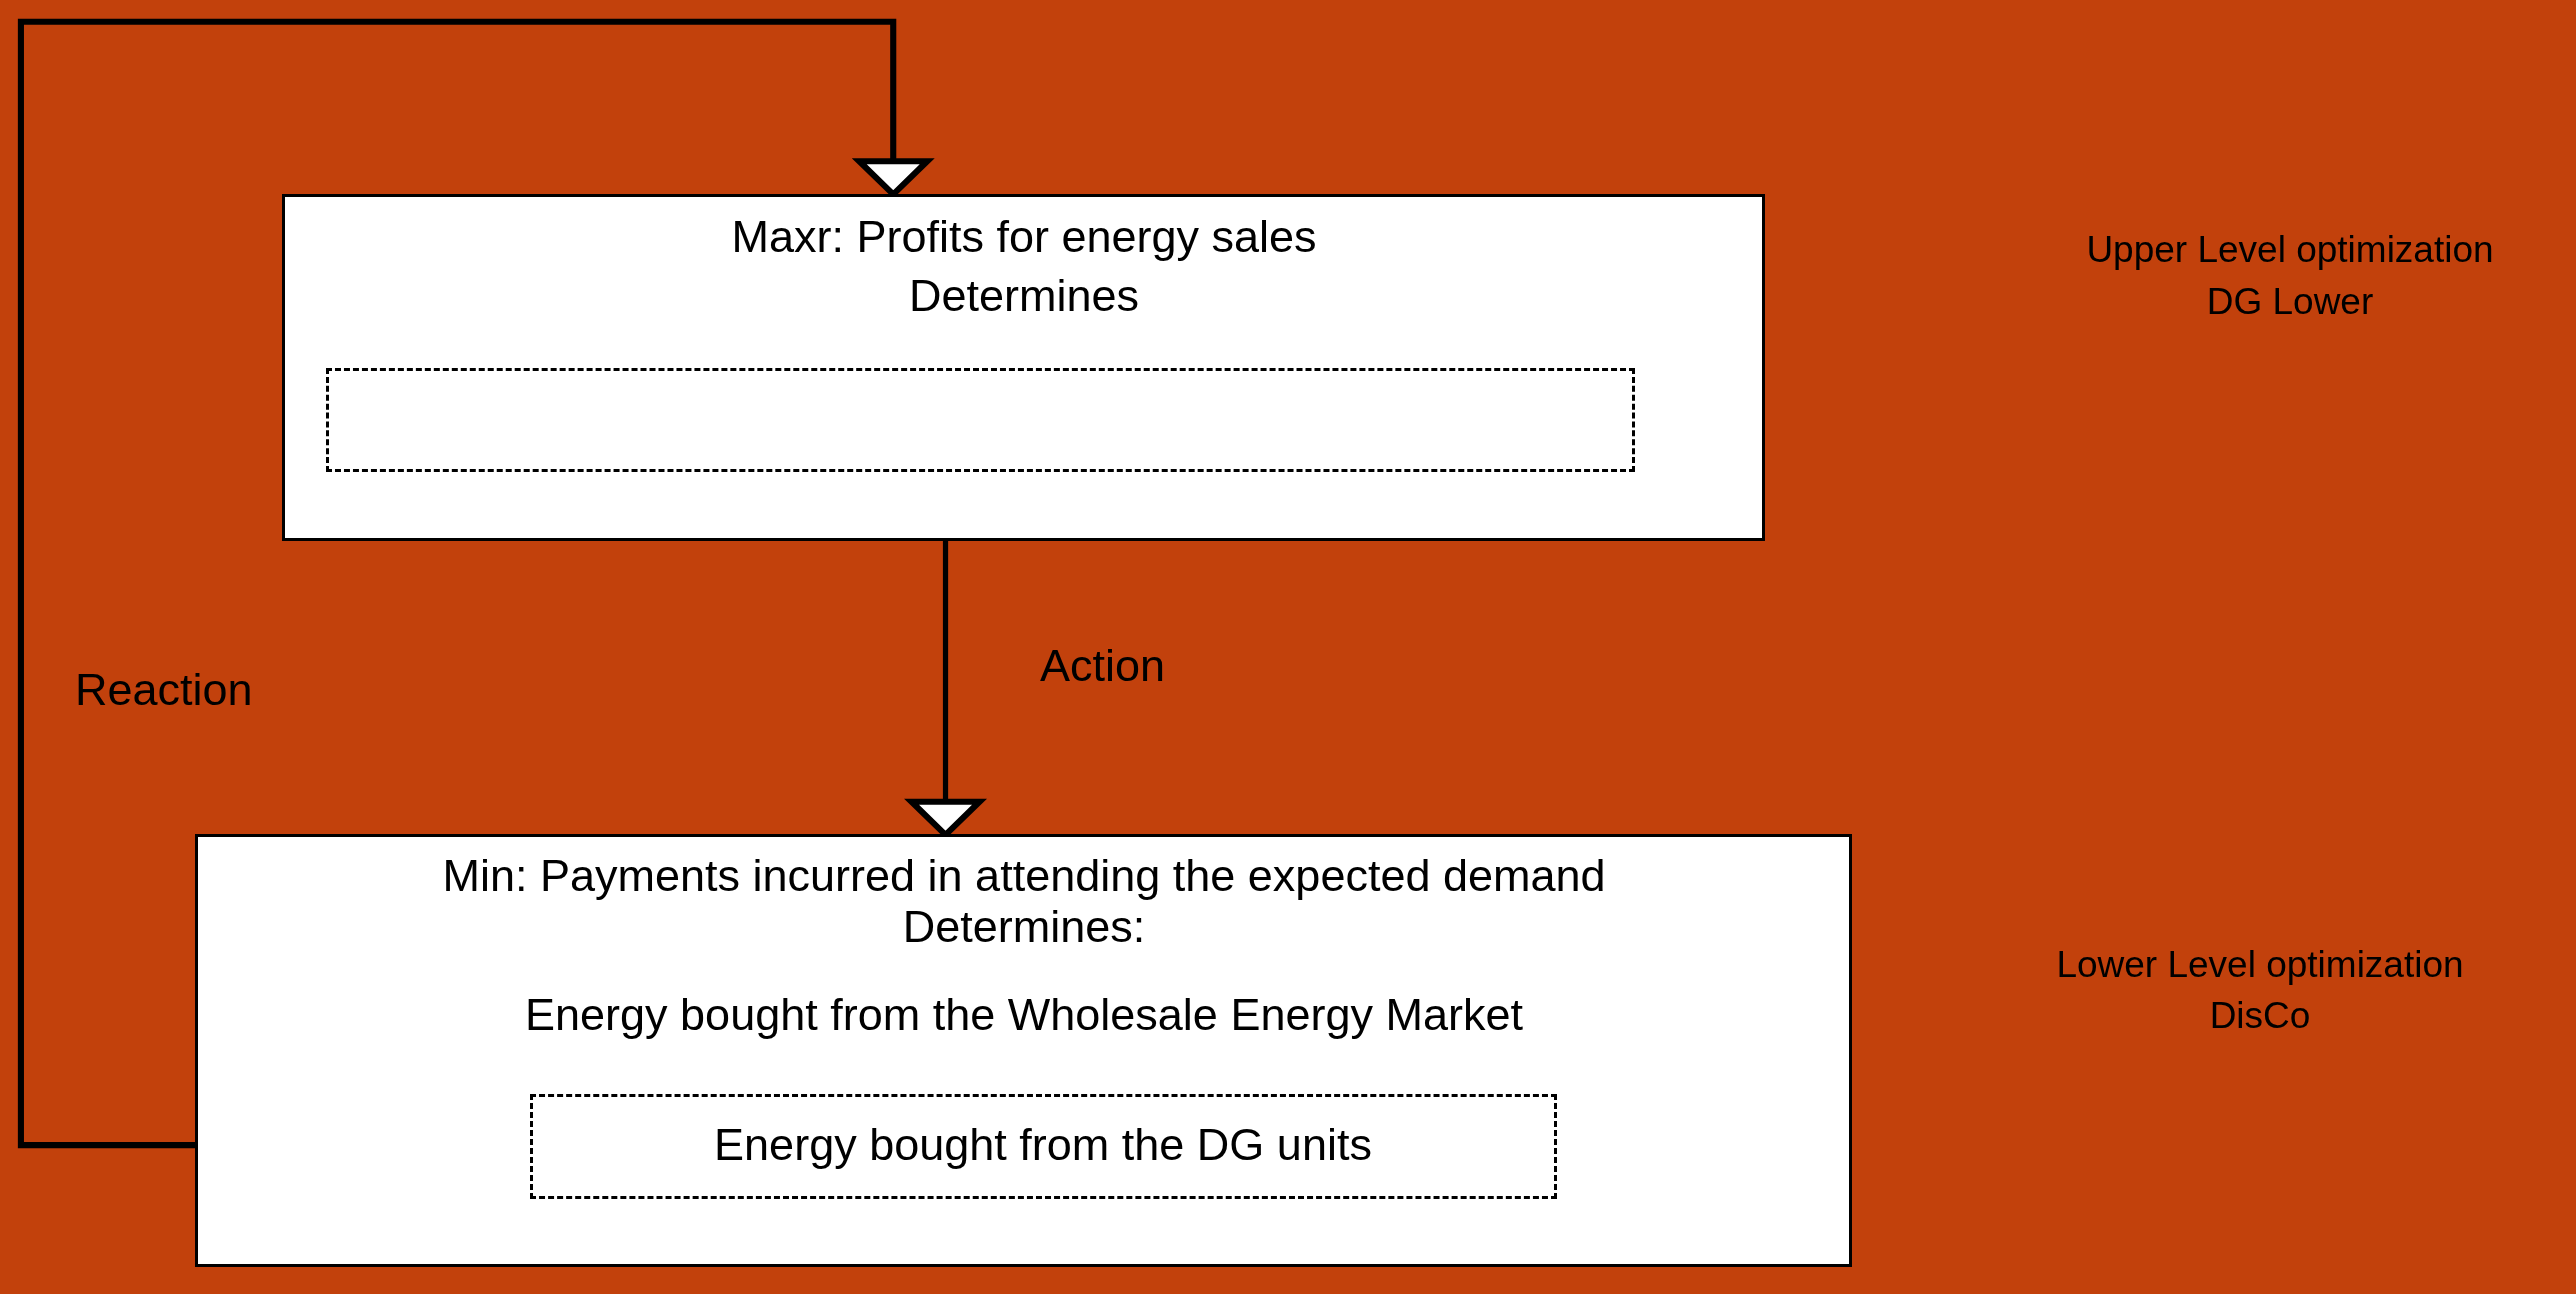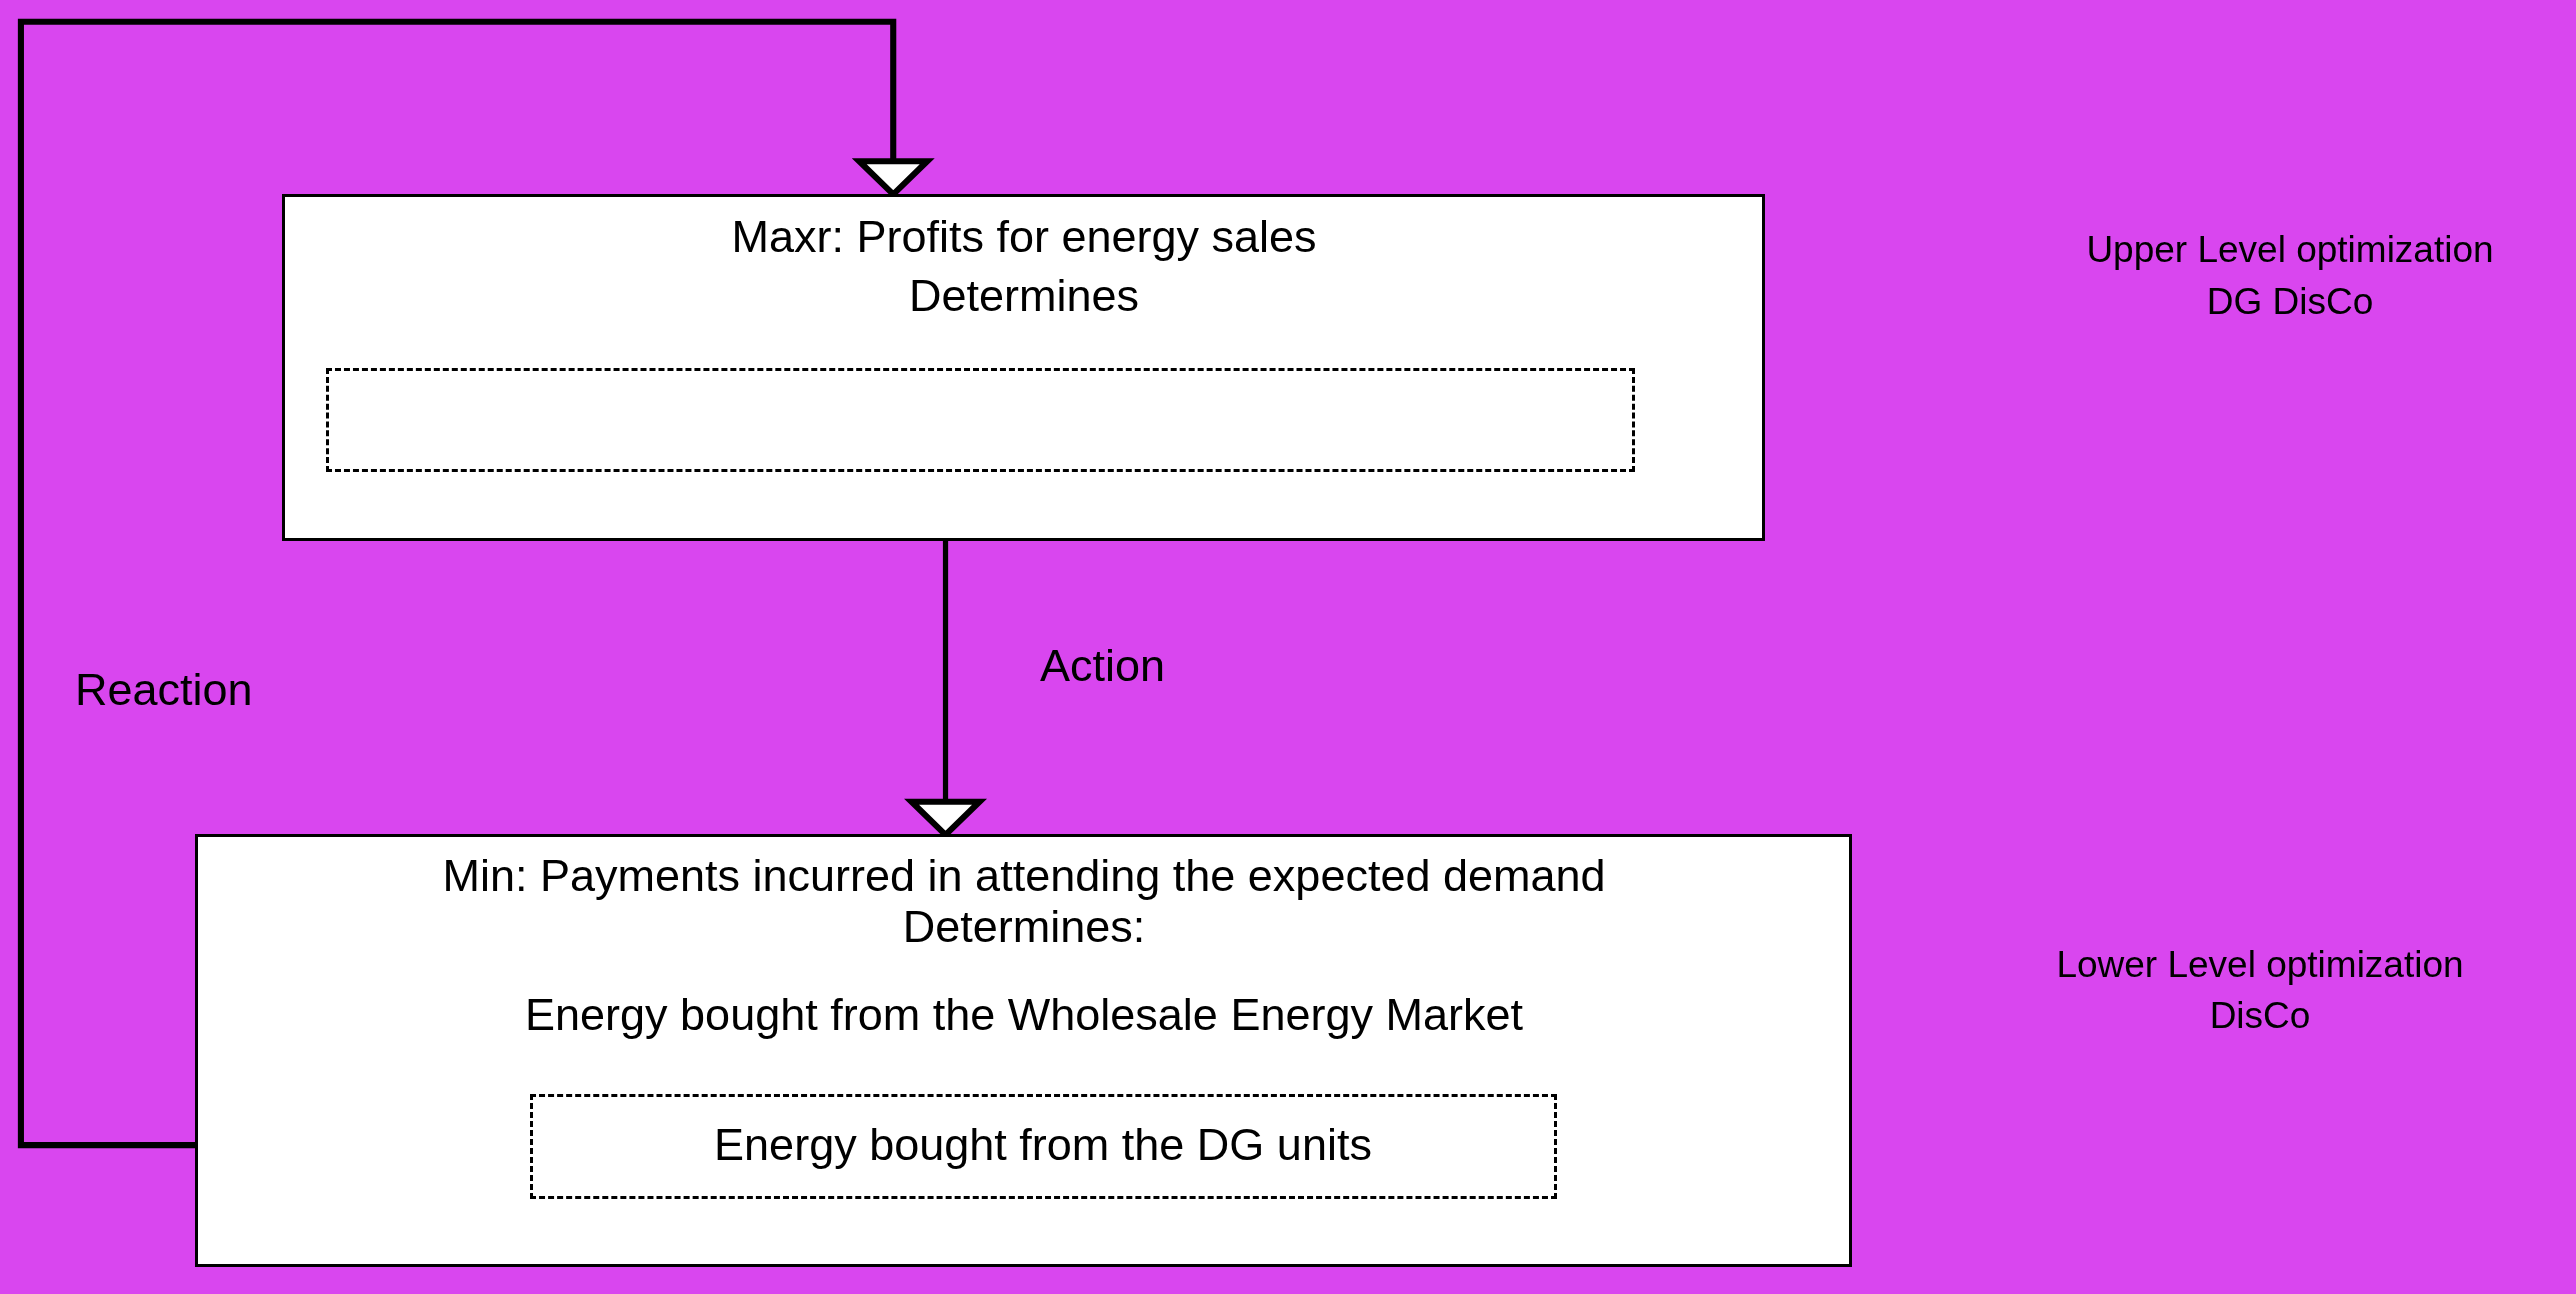--- a/index.html
+++ b/index.html
@@ -9,21 +9,21 @@
     background: #ffffff;
   }
   body {
     font-family: "Liberation Sans", sans-serif;
     color: #000000;
   }
   #canvas {
     position: relative;
     width: 2576px;
     height: 1295px;
-    background: #d946ef;
+    background: #c2410c;
     overflow: hidden;
   }
   svg.lines {
     position: absolute;
     left: 0;
     top: 0;
     width: 2576px;
     height: 1295px;
     pointer-events: none;
   }
@@ -114,21 +114,21 @@
 
   <div class="txt f-box center-line" id="upper-title-1">Maxr: Profits for energy sales</div>
 
   <div class="txt f-box center-line" id="upper-title-2">Determines</div>
 
   <div class="dashed-box" id="upper-dashed"></div>
 
 
   <div class="txt f-side center-line" id="upper-side-1">Upper Level optimization</div>
 
-  <div class="txt f-side center-line" id="upper-side-2">DG DisCo</div>
+  <div class="txt f-side center-line" id="upper-side-2">DG Lower</div>
 
   <div class="txt f-edge" id="reaction-label">Reaction</div>
 
   <div class="txt f-edge" id="action-label">Action</div>
 
   <div class="box" id="lower-box"></div>
 
   <div class="txt f-box center-line" id="lower-title-1">Min: Payments incurred in attending the expected demand</div>
 
   <div class="txt f-box center-line" id="lower-title-2">Determines:</div>

